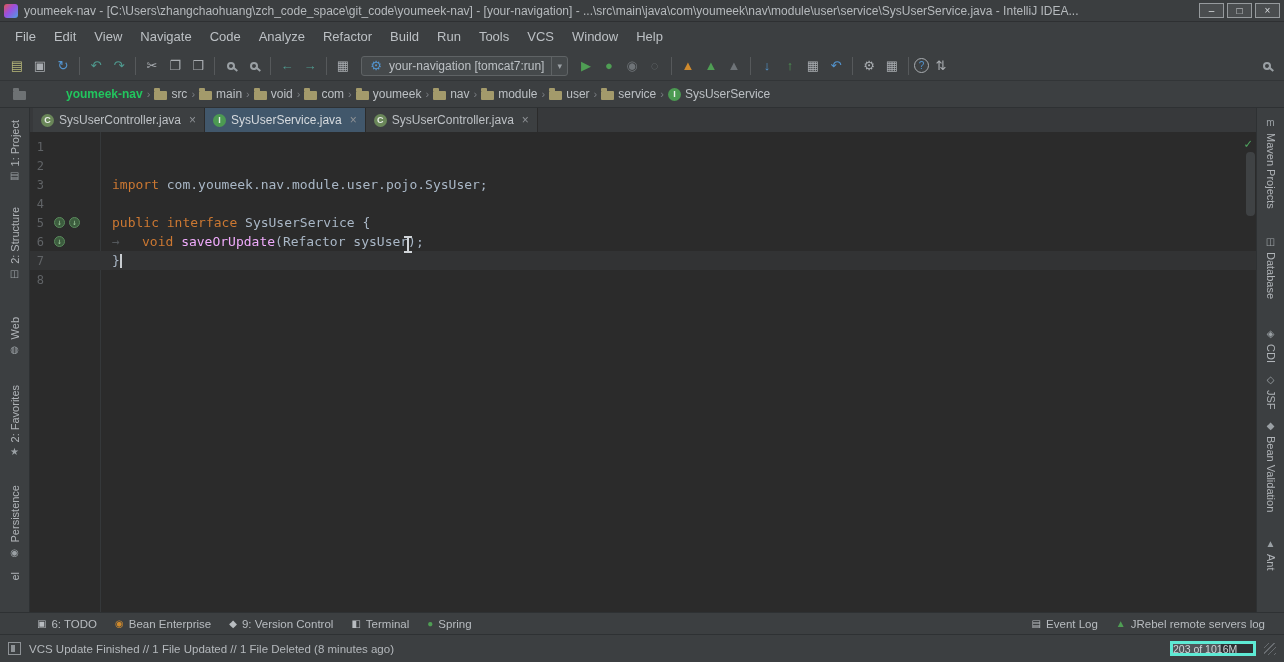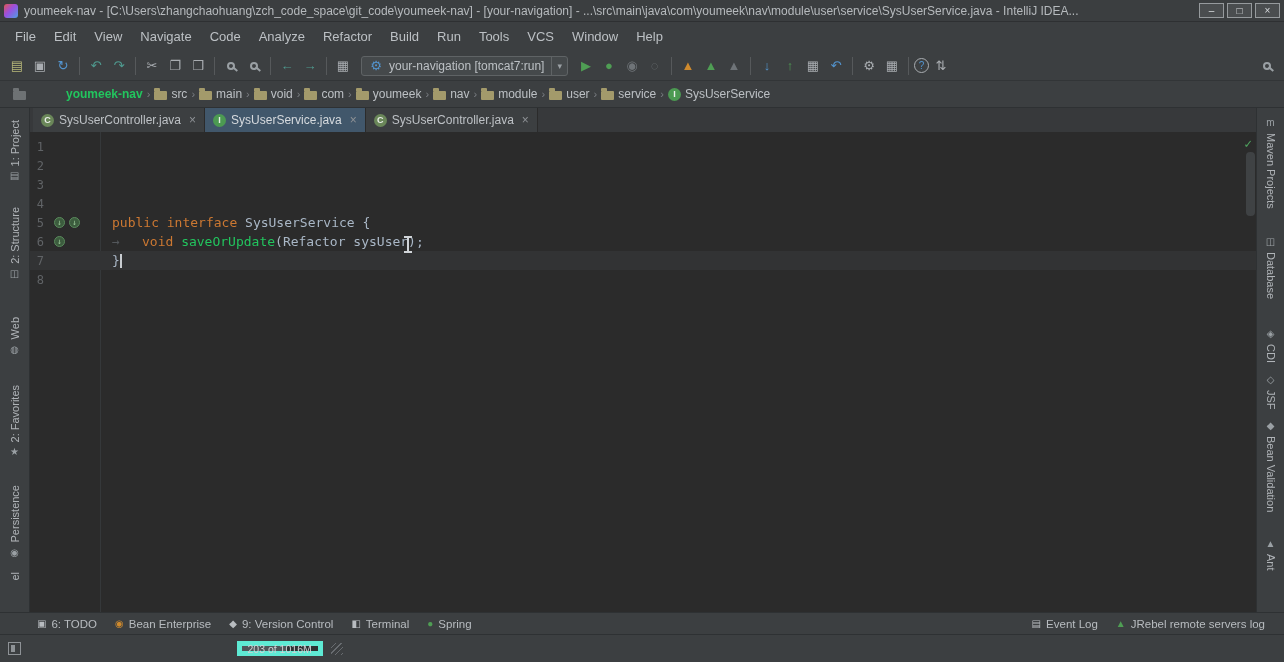--- a/index.html
+++ b/index.html
@@ -99,21 +99,21 @@
   .gline { position:absolute; top:0; bottom:0; left:70px; width:1px; background:#35383a; }
   .crow { display:flex; align-items:center; height:19px; position:relative; }
   .crow.cur { background:#323334; }
   .lnum { width:14px; padding-left:4px; flex:none; text-align:right; color:#606366; font-size:12px;
           font-family:"DejaVu Sans Mono",monospace; }
   .marks { width:52px; flex:none; display:flex; gap:4px; align-items:center; padding-left:10px; }
   .gmark { width:11px; height:11px; border:1px solid #5a8a5c; border-radius:50%; background:#3c5c3e;
            color:#9ccc9a; font-size:8px; line-height:1; display:flex; align-items:center; justify-content:center; }
   .ct { padding-left:16px; white-space:pre; color:#a9b7c6; }
   .kw  { color:#cc7832; }
-  .mth { color:#22c55e; }
+  .mth { color:#f0abfc; }
   .ws  { color:#53575b; display:inline-block; width:30px; }
   .caret { display:inline-block; width:2px; height:14px; background:#c8ccd0; vertical-align:text-bottom; }
   .echeck { position:absolute; top:4px; right:4px; color:#4fa45f; font-size:13px; }
   .vsb { position:absolute; top:20px; right:1px; width:9px; height:64px; background:#3f4244; border-radius:4px; }
   .ibeam { position:absolute; left:377px; top:106px; width:2px; height:13px; background:#d0d4d8; }
   .ibeam::before,.ibeam::after { content:""; position:absolute; left:-3px; width:8px; height:2px; background:#d0d4d8; }
   .ibeam::before { top:-2px; } .ibeam::after { bottom:-2px; }
 
   
   .bottombar { height:22px; flex:none; background:#3c3f41; border-top:1px solid #2e3133;
@@ -123,22 +123,22 @@
   .bright { margin-left:auto; display:flex; }
 
   
   .statusbar { height:28px; flex:none; background:#3c3f41; border-top:1px solid #2e3133;
                display:flex; align-items:center; gap:8px; padding:0 8px; font-size:11.5px; color:#b8bcc0; }
   .twtoggle { width:13px; height:13px; border:1px solid #8e9296; position:relative; flex:none; }
   .twtoggle::after { content:""; position:absolute; left:2px; top:2px; width:4px; height:7px; background:#8e9296; }
   .smsg { flex:1; white-space:nowrap; overflow:hidden; color:#b4b8bc; }
   .sitem { display:flex; align-items:flex-start; gap:2px; white-space:nowrap;margin-top:40px; }
   .ud { font-size:10px; color:#9aa0a4; }
-  .mem { width:86px; height:15px; background:#2e3133; border:5px solid #5eead4; position:relative;
-         display:flex; align-items:center; justify-content:center; font-size:10.5px; color:#cfd3d6; }
+  .mem { width:86px; height:15px; background:#2e3133; border:3px solid #5eead4; position:relative;
+         display:flex; align-items:center; justify-content:flex-start; font-size:10.5px; color:#cfd3d6; }
   .memfill { position:absolute; left:0; top:0; bottom:0; width:60%; background:#50565a; }
   .memtxt { position:relative; z-index:1; }
   .grip { width:12px; height:12px; flex:none;
           background:repeating-linear-gradient(135deg, transparent 0 3px, #686c70 3px 4px); }
 </style>
 </head>
 <body>
 
 <div class="app">
 
@@ -334,20 +334,21 @@
           <span class="marks"></span>
         </div>
         <div class="crow">
           <span class="lnum">2</span>
           <span class="marks"></span>
             <span class="ct"></span>
         </div>
         <div class="crow">
           <span class="lnum">3</span>
           <span class="marks"></span>
+          <span class="ct"><span class="kw">import </span><span>com.youmeek.nav.module.user.pojo.SysUser;</span></span>
         </div>
         <div class="crow">
           <span class="lnum">4</span>
           <span class="marks"></span>
             <span class="ct"></span>
         </div>
         <div class="crow">
           <span class="lnum">5</span>
           <span class="marks">
             <span class="gmark">↓</span>
@@ -435,20 +436,21 @@
         </span>
       <span class="btab">
           <span class="bicon green">▲</span>
           <span>JRebel remote servers log</span>
         </span>
     </span>
   </div>
 
   <div class="statusbar">
     <span class="twtoggle"></span>
+    <span class="smsg">VCS Update Finished // 1 File Updated // 1 File Deleted (8 minutes ago)</span>
     <span class="sitem">
         <span>7:2</span>
       </span>
     <span class="sitem">
         <span>CRLF</span>
         <span class="ud">↕</span>
       </span>
     <span class="sitem">
         <span>UTF-8</span>
         <span class="ud">↕</span>

